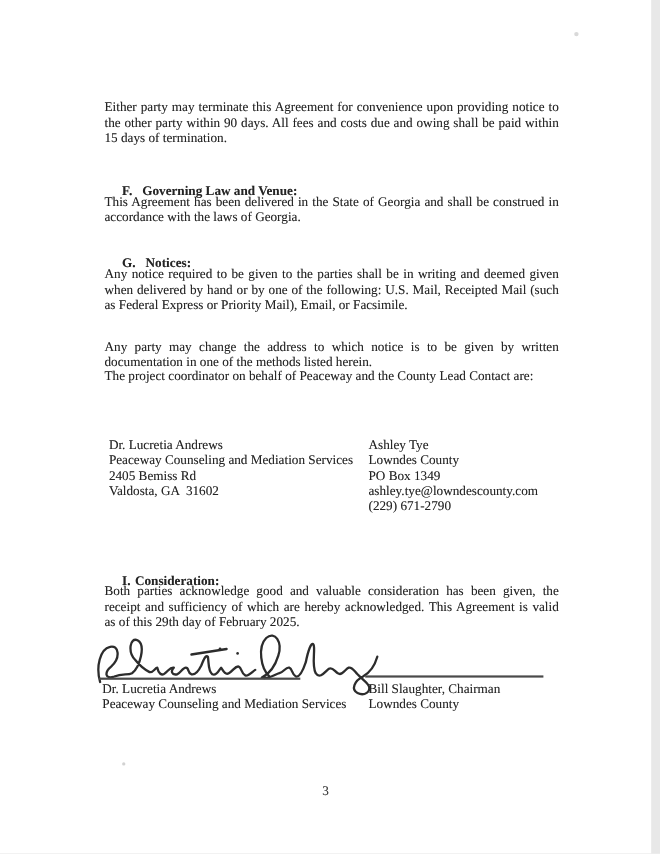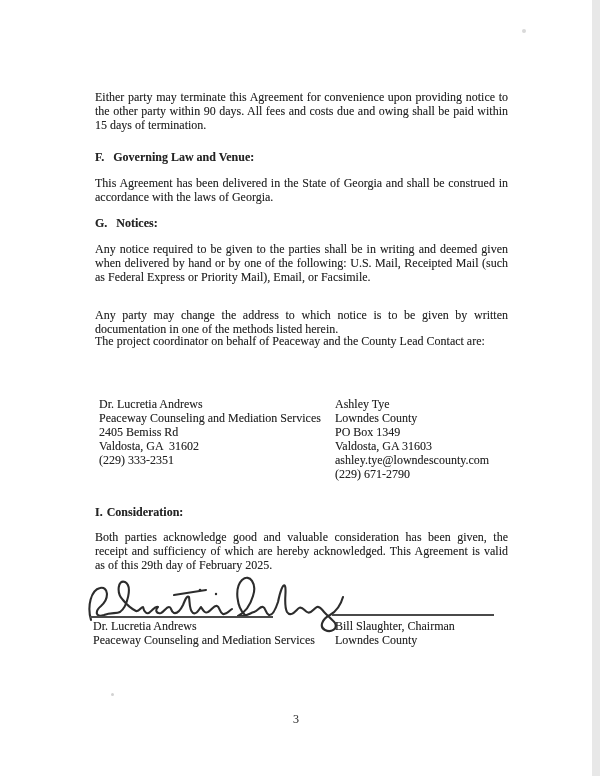--- a/index.html
+++ b/index.html
@@ -20,21 +20,21 @@
     left: 95px;
     width: 413px;
     text-align: justify;
     margin: 0;
   }
   .single { text-align: left; }
   .heading {
     left: 95px;
     width: 413px;
     font-weight: bold;
-    margin: 0;
+    margin: 16px;
   }
   .heading .sec-label { display: inline-block; }
   .heading.wide-gap .sec-label { margin-right: 9px; }
   .heading.narrow-gap .sec-label { margin-right: 4px; }
   .contact-col { width: 245px; }
   .contact-line { white-space: pre-wrap; line-height: 14px; }
   .underlined { text-decoration: underline; }
   .sig-line {
     height: 1.5px;
     background: #4a4a4a;
@@ -67,28 +67,26 @@
 
   <p class="abs para" style="top:308px">Any party may change the address to which notice is to be given by written documentation in one of the methods listed herein.</p>
 
   <p class="abs para single" style="top:334px">The project coordinator on behalf of Peaceway and the County Lead Contact are:</p>
 
   <div class="abs contact-col" style="top:397px; left:99px">
     <div class="contact-line">Dr. Lucretia Andrews</div>
     <div class="contact-line">Peaceway Counseling and Mediation Services</div>
     <div class="contact-line">2405 Bemiss Rd</div>
     <div class="contact-line">Valdosta, GA  31602</div>
-    <div class="contact-line">(229) 333-2351</div>
   </div>
 
   <div class="abs contact-col" style="top:397px; left:335px">
     <div class="contact-line">Ashley Tye</div>
     <div class="contact-line">Lowndes County</div>
     <div class="contact-line">PO Box 1349</div>
-    <div class="contact-line">Valdosta, GA 31603</div>
     <div class="contact-line">ashley.tye@lowndescounty.com</div>
     <div class="contact-line">(229) 671-2790</div>
   </div>
 
   <p class="abs heading narrow-gap" style="top:505px"><span class="sec-label">I.</span><span>Consideration:</span></p>
 
   <p class="abs para" style="top:530px">Both parties acknowledge good and valuable consideration has been given, the receipt and sufficiency of which are hereby acknowledged.   This Agreement is valid as of this 29th day of February 2025.</p>
 
   <svg class="signature" style="left:86px; top:574px" width="262" height="62" viewBox="0 0 262 62" aria-label="signature">
     <g fill="none" stroke="#1b1b1b" stroke-width="2.1" stroke-linecap="round" stroke-linejoin="round" opacity="0.92">

